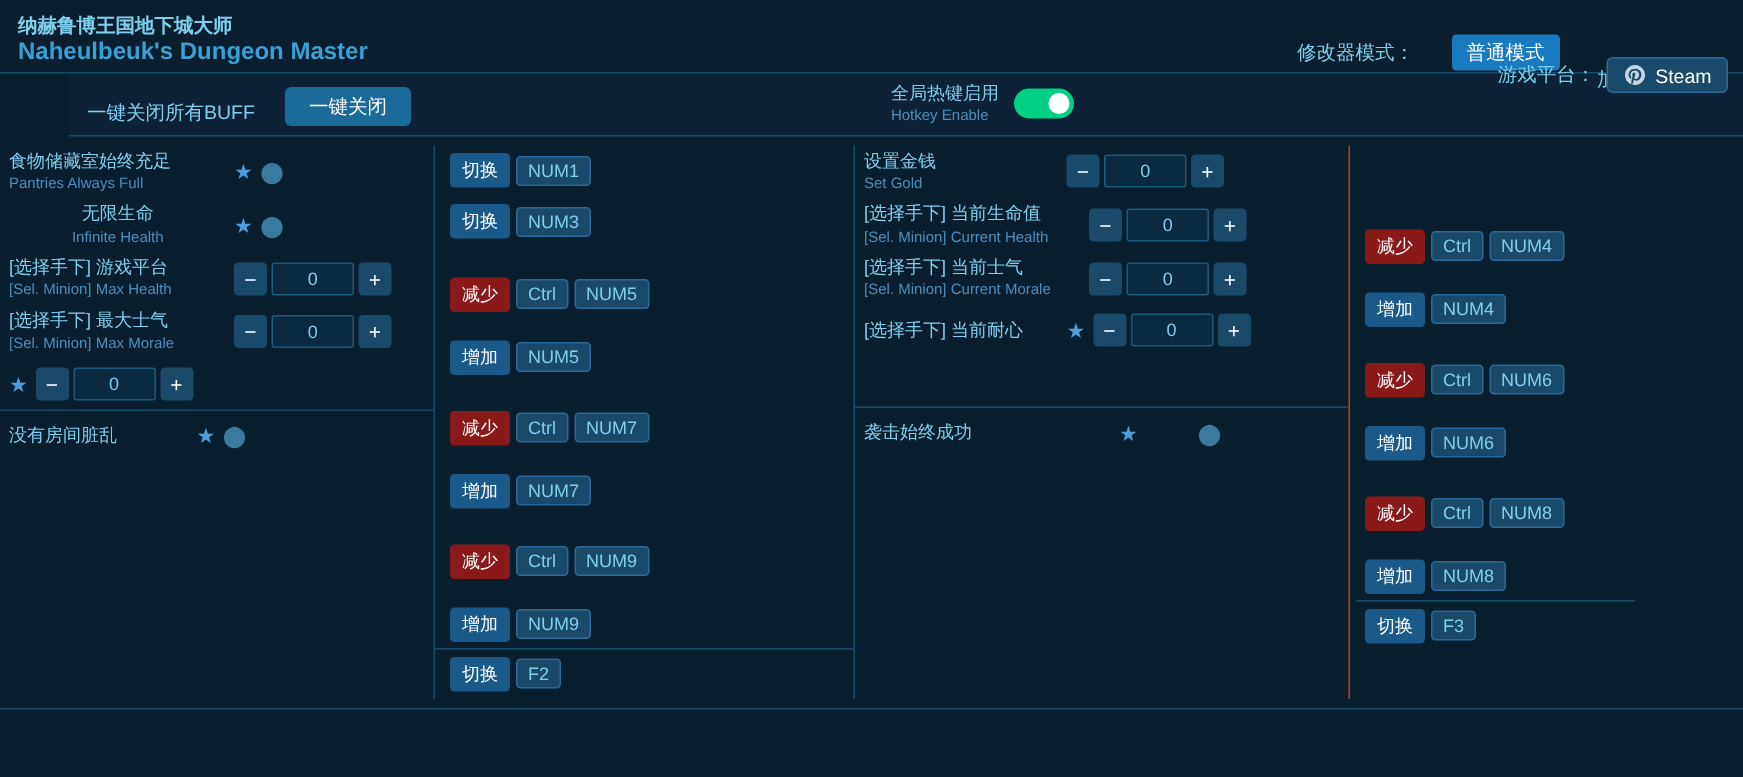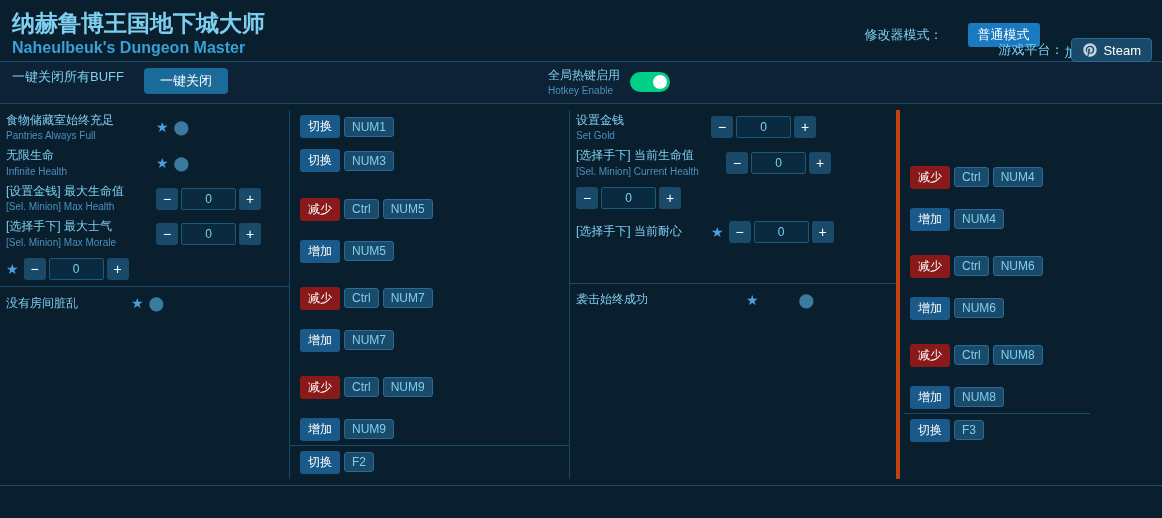--- a/index.html
+++ b/index.html
@@ -11,21 +11,21 @@
       width: 1162px;
       min-height: 518px;
       overflow: hidden;
     }
 
     .header {
       padding: 8px 12px 4px 12px;
       border-bottom: 1px solid #1a4a6a;
     }
     .title-cn {
-      font-size: 23px;
+      font-size: 13px;
       color: #7ecfef;
       font-weight: bold;
     }
     .title-en {
       font-size: 16px;
       color: #3a9fd4;
       font-weight: bold;
     }
 
     .mode-bar {
@@ -83,23 +83,24 @@
     .steam-icon {
       width: 16px;
       height: 16px;
       display: inline-block;
     }
 
     .toolbar {
       background: #0d2235;
       padding: 6px 12px;
       display: flex;
-      align-items: flex-start;
+      align-items: flex-end;
       gap: 20px;
       border-bottom: 1px solid #1a4a6a;
+      margin-left: 46px;
     }
     .toolbar-label {
       color: #7ecfef;
       font-size: 13px;
     }
     .close-all-btn {
       background: #1a6a9a;
       color: #fff;
       border: none;
       border-radius: 4px;
@@ -272,31 +273,31 @@
       <div class="control-item">
         <div class="flex-col" style="width:145px;">
           <span class="label-cn">食物储藏室始终充足</span>
           <span class="label-en">Pantries Always Full</span>
         </div>
         <span class="star-icon">★</span>
         <span class="circle-icon">⬤</span>
       </div>
 
       <div class="control-item">
-        <div class="flex-col" style="width:145px;">
+        <div class="flex-col" style="width:145px;text-align:center;">
           <span class="label-cn">无限生命</span>
           <span class="label-en">Infinite Health</span>
         </div>
         <span class="star-icon">★</span>
         <span class="circle-icon">⬤</span>
       </div>
 
       <div class="control-item">
         <div class="flex-col" style="width:145px;">
-          <span class="label-cn">[设置金钱] 最大生命值</span>
+          <span class="label-cn">[选择手下] 游戏平台</span>
           <span class="label-en">[Sel. Minion] Max Health</span>
         </div>
         <div class="num-control">
           <button class="num-btn">−</button>
           <input class="num-input" type="text" value="0" style="">
           <button class="num-btn">+</button>
         </div>
       </div>
 
       <div class="control-item">
@@ -376,21 +377,21 @@
           <button class="key-btn">NUM9</button>
         </div>
       </div>
 
       <div class="control-item bottom-row" style="gap:4px; padding-left:10px; border-top:1px solid #1a4a6a;">
         <button class="switch-btn">切换</button>
         <button class="key-btn">F2</button>
       </div>
     </div>
 
-    <div style="width: 330px; border-right: 4px solid #c2410c;">
+    <div style="width: 330px; border-right: 1px solid #c2410c;">
 
       <div class="control-item">
         <div class="flex-col" style="width:130px;">
           <span class="label-cn">设置金钱</span>
           <span class="label-en">Set Gold</span>
         </div>
         <div class="num-control">
           <button class="num-btn">−</button>
           <input class="num-input" type="text" value="0" style="">
           <button class="num-btn">+</button>
@@ -403,20 +404,24 @@
           <span class="label-en">[Sel. Minion] Current Health</span>
         </div>
         <div class="num-control">
           <button class="num-btn">−</button>
           <input class="num-input" type="text" value="0" style="">
           <button class="num-btn">+</button>
         </div>
       </div>
 
       <div class="control-item">
+        <div class="flex-col" style="width:145px;">
+          <span class="label-cn">[选择手下] 当前士气</span>
+          <span class="label-en">[Sel. Minion] Current Morale</span>
+        </div>
         <div class="num-control">
           <button class="num-btn">−</button>
           <input class="num-input" type="text" value="0" style="">
           <button class="num-btn">+</button>
         </div>
       </div>
 
       <div class="control-item">
         <div class="flex-col" style="width:130px;">
           <span class="label-cn">[选择手下] 当前耐心</span>

